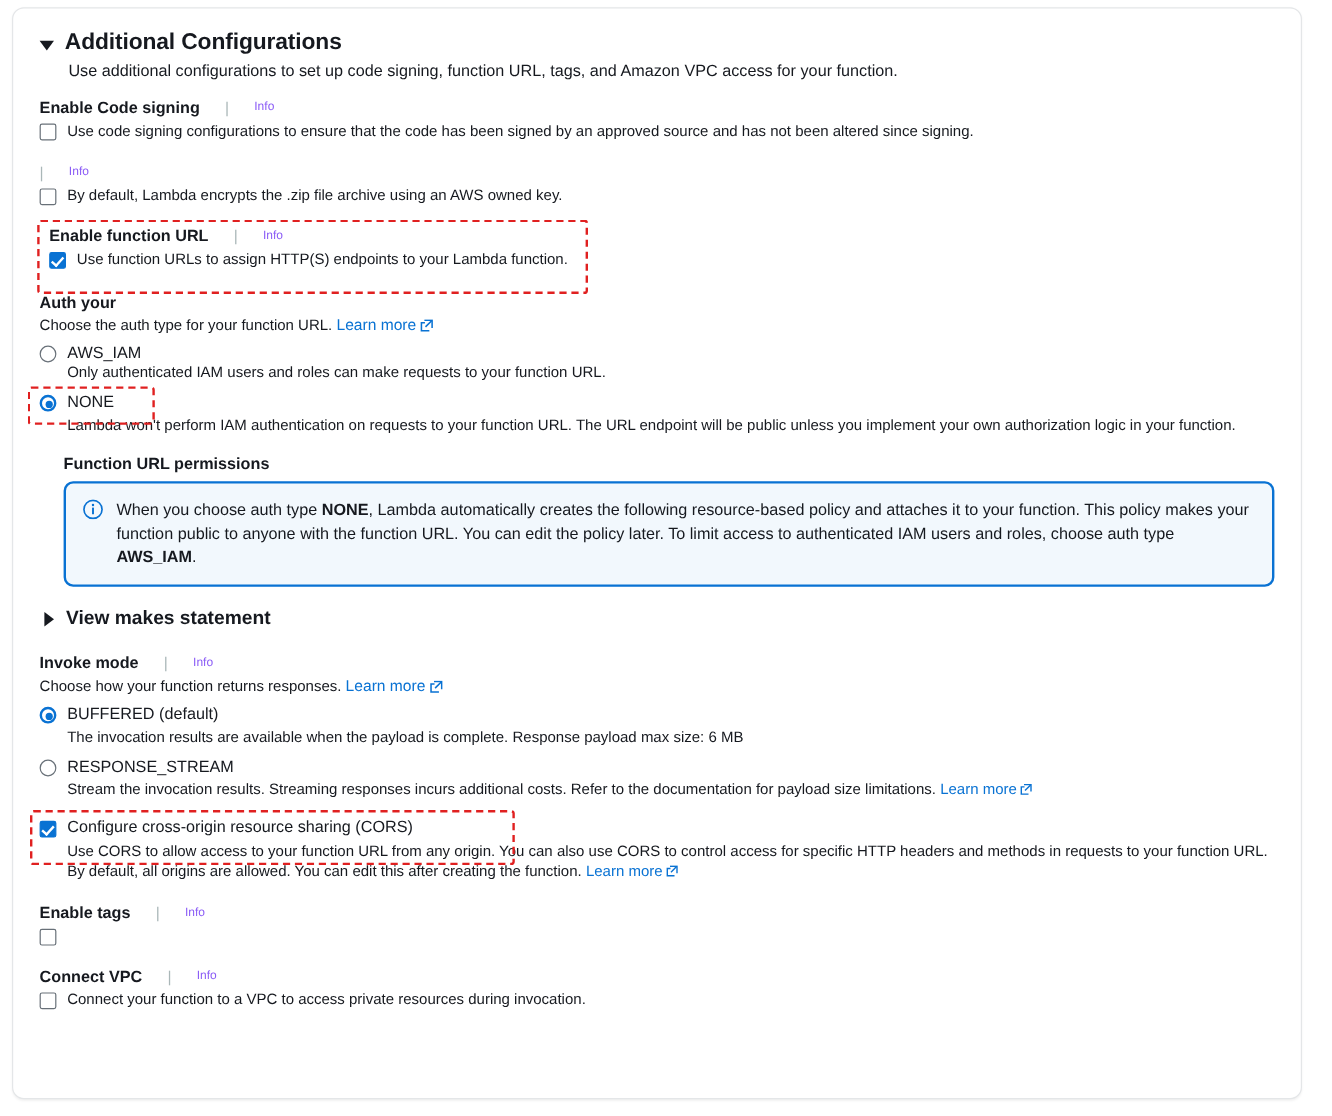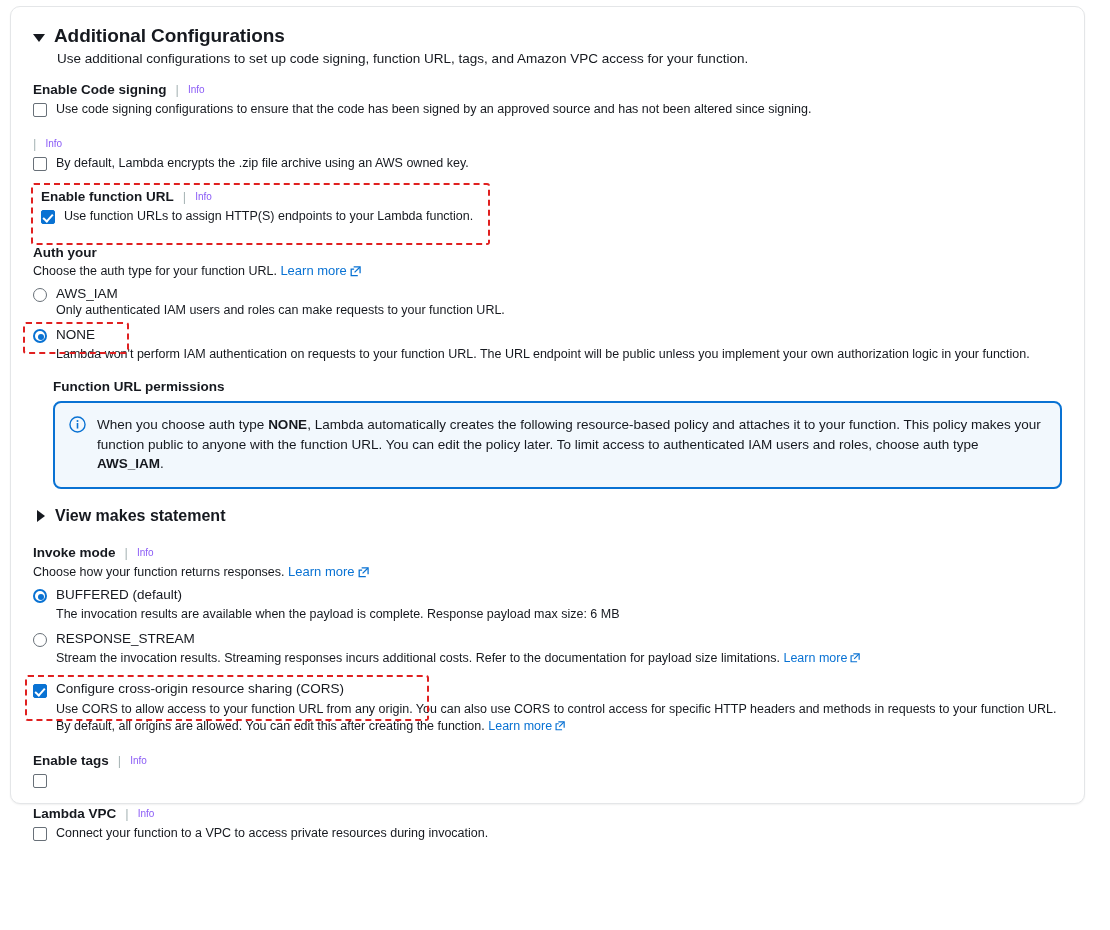--- a/index.html
+++ b/index.html
@@ -12,21 +12,21 @@
   body {
     width: 1110px;
     height: 930px;
     overflow: hidden;
   }
   .panel {
     position: absolute;
     left: 10px;
     top: 6px;
     width: 1075px;
-    height: 798px;
+    height: 910px;
     background: #ffffff;
     border: 1px solid #e4e6e8;
     border-radius: 10px;
     box-sizing: border-box;
     box-shadow: 0 1px 2px rgba(0,0,0,0.06);
     padding: 18px 22px 10px 22px;
   }
   .section-header {
     display: flex;
     align-items: center;
@@ -56,21 +56,21 @@
     color: #16191f;
     margin: 0 0 16px 24px;
   }
   .field {
     margin-bottom: 13px;
     position: relative;
   }
   .label-row {
     display: flex;
     align-items: center;
-    gap: 9px;
+    gap: 21px;
     margin-bottom: 4px;
   }
   .label-strong {
     font-size: 13.5px;
     font-weight: bold;
   }
   .sep {
     color: #aab7b8;
     font-size: 13px;
   }
@@ -364,21 +364,21 @@
       <span class="sep">|</span>
       <a class="info-link">Info</a>
     </div>
     <div class="check-row">
       <span class="cb"></span>
     </div>
   </div>
 
   <div class="field" style="margin-top:18px;">
     <div class="label-row">
-      <span class="label-strong">Lambda VPC</span>
+      <span class="label-strong">Connect VPC</span>
       <span class="sep">|</span>
       <a class="info-link">Info</a>
     </div>
     <div class="check-row">
       <span class="cb"></span>
       <span class="desc">Connect your function to a VPC to access private resources during invocation.</span>
     </div>
   </div>
 
 </div>

